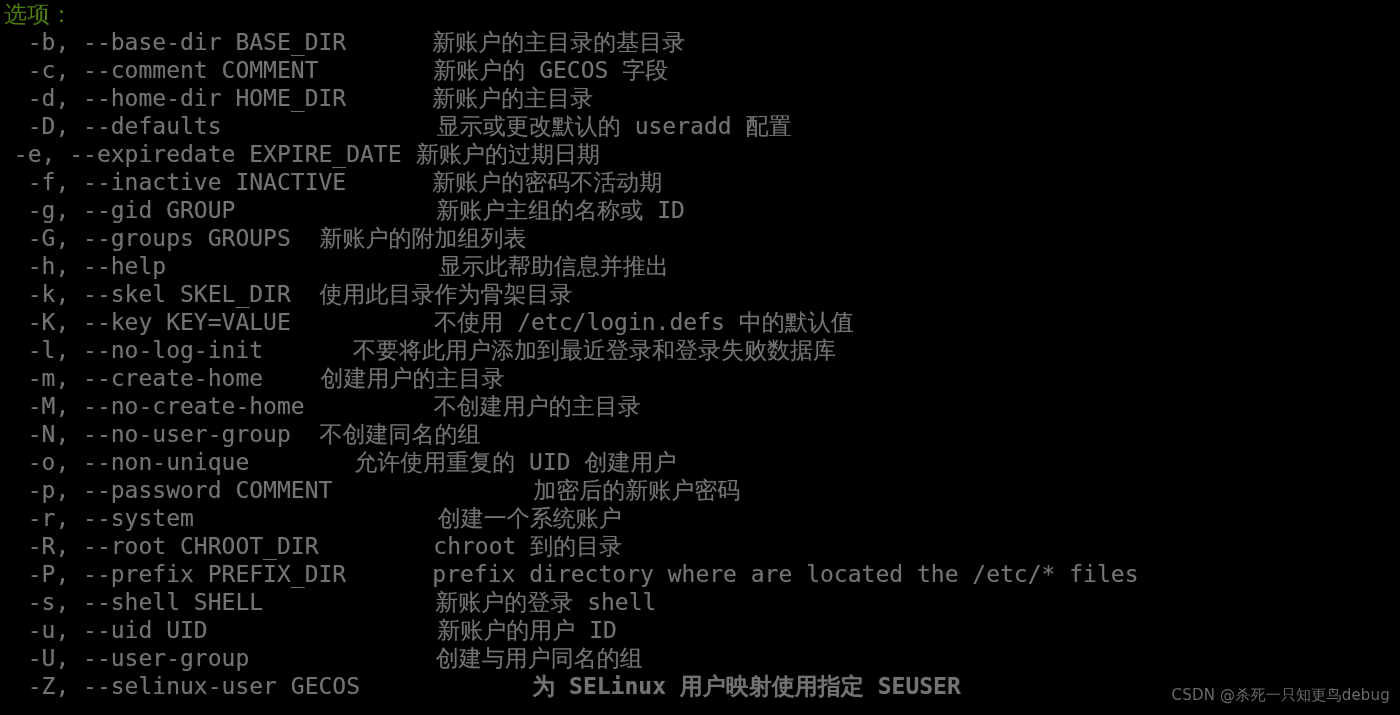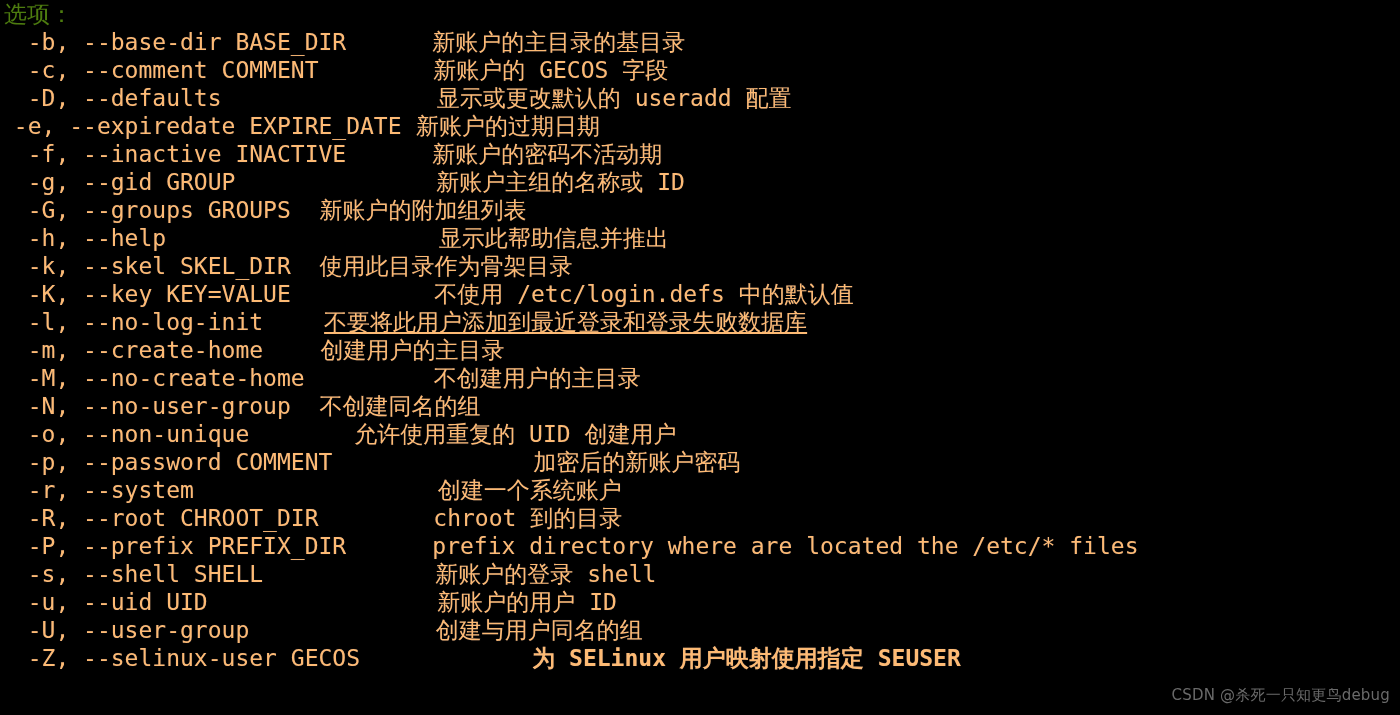--- a/index.html
+++ b/index.html
@@ -25,21 +25,21 @@
     letter-spacing: 0px;
     padding: 0;
     box-sizing: border-box;
   }
   .term-line {
     position: relative;
     height: 28px;
     line-height: 28px;
     white-space: pre;
     font-size: 23px;
-    color: #fdba74;
+    color: #737373;
     text-shadow: 0 0 1px rgba(200,200,255,0.25);
   }
   .term-line .opt {
     display: inline-block;
     white-space: pre;
     font-family: "DejaVu Sans Mono", "Liberation Mono", monospace;
   }
   .term-line .desc {
     display: inline-block;
     white-space: pre;
@@ -67,29 +67,30 @@
   }
 </style>
 </head>
 <body>
 
 <div id="terminal">
   <div class="header-line">选项：</div>
   <div id="option-lines">
       <div class="term-line"><span class="opt">  -b, --base-dir BASE_DIR</span><span class="desc" style="margin-left: 86.1px;">新账户的主目录的基目录</span></div>
       <div class="term-line"><span class="opt">  -c, --comment COMMENT</span><span class="desc" style="margin-left: 114.8px;">新账户的 GECOS 字段</span></div>
+      <div class="term-line"><span class="opt">  -d, --home-dir HOME_DIR</span><span class="desc" style="margin-left: 86.1px;">新账户的主目录</span></div>
       <div class="term-line"><span class="opt">  -D, --defaults</span><span class="desc" style="margin-left: 215.25px;">显示或更改默认的 useradd 配置</span></div>
       <div class="term-line"><span class="opt"> -e, --expiredate EXPIRE_DATE</span><span class="desc" style="margin-left: 14.35px;">新账户的过期日期</span></div>
       <div class="term-line"><span class="opt">  -f, --inactive INACTIVE</span><span class="desc" style="margin-left: 86.1px;">新账户的密码不活动期</span></div>
       <div class="term-line"><span class="opt">  -g, --gid GROUP</span><span class="desc" style="margin-left: 200.9px;">新账户主组的名称或 ID</span></div>
       <div class="term-line"><span class="opt">  -G, --groups GROUPS</span><span class="desc" style="margin-left: 28.7px;">新账户的附加组列表</span></div>
       <div class="term-line"><span class="opt">  -h, --help</span><span class="desc" style="margin-left: 272.65px;">显示此帮助信息并推出</span></div>
       <div class="term-line"><span class="opt">  -k, --skel SKEL_DIR</span><span class="desc" style="margin-left: 28.7px;">使用此目录作为骨架目录</span></div>
       <div class="term-line"><span class="opt">  -K, --key KEY=VALUE</span><span class="desc" style="margin-left: 143.5px;">不使用 /etc/login.defs 中的默认值</span></div>
-      <div class="term-line"><span class="opt">  -l, --no-log-init</span><span class="desc" style="margin-left: 61px; text-decoration: underline;">不要将此用户添加到最近登录和登录失败数据库</span></div>
+      <div class="term-line"><span class="opt">  -l, --no-log-init</span><span class="desc" style="margin-left: 90px;">不要将此用户添加到最近登录和登录失败数据库</span></div>
       <div class="term-line"><span class="opt">  -m, --create-home</span><span class="desc" style="margin-left: 57.4px;">创建用户的主目录</span></div>
       <div class="term-line"><span class="opt">  -M, --no-create-home</span><span class="desc" style="margin-left: 129.15px;">不创建用户的主目录</span></div>
       <div class="term-line"><span class="opt">  -N, --no-user-group</span><span class="desc" style="margin-left: 28.7px;">不创建同名的组</span></div>
       <div class="term-line"><span class="opt">  -o, --non-unique</span><span class="desc" style="margin-left: 105px;">允许使用重复的 UID 创建用户</span></div>
       <div class="term-line"><span class="opt">  -p, --password COMMENT</span><span class="desc" style="margin-left: 200.9px;">加密后的新账户密码</span></div>
       <div class="term-line"><span class="opt">  -r, --system</span><span class="desc" style="margin-left: 243.95px;">创建一个系统账户</span></div>
       <div class="term-line"><span class="opt">  -R, --root CHROOT_DIR</span><span class="desc" style="margin-left: 114.8px;">chroot 到的目录</span></div>
       <div class="term-line"><span class="opt">  -P, --prefix PREFIX_DIR</span><span class="desc" style="margin-left: 86.1px;">prefix directory where are located the /etc/* files</span></div>
       <div class="term-line"><span class="opt">  -s, --shell SHELL</span><span class="desc" style="margin-left: 172.2px;">新账户的登录 shell</span></div>
       <div class="term-line"><span class="opt">  -u, --uid UID</span><span class="desc" style="margin-left: 229.6px;">新账户的用户 ID</span></div>

